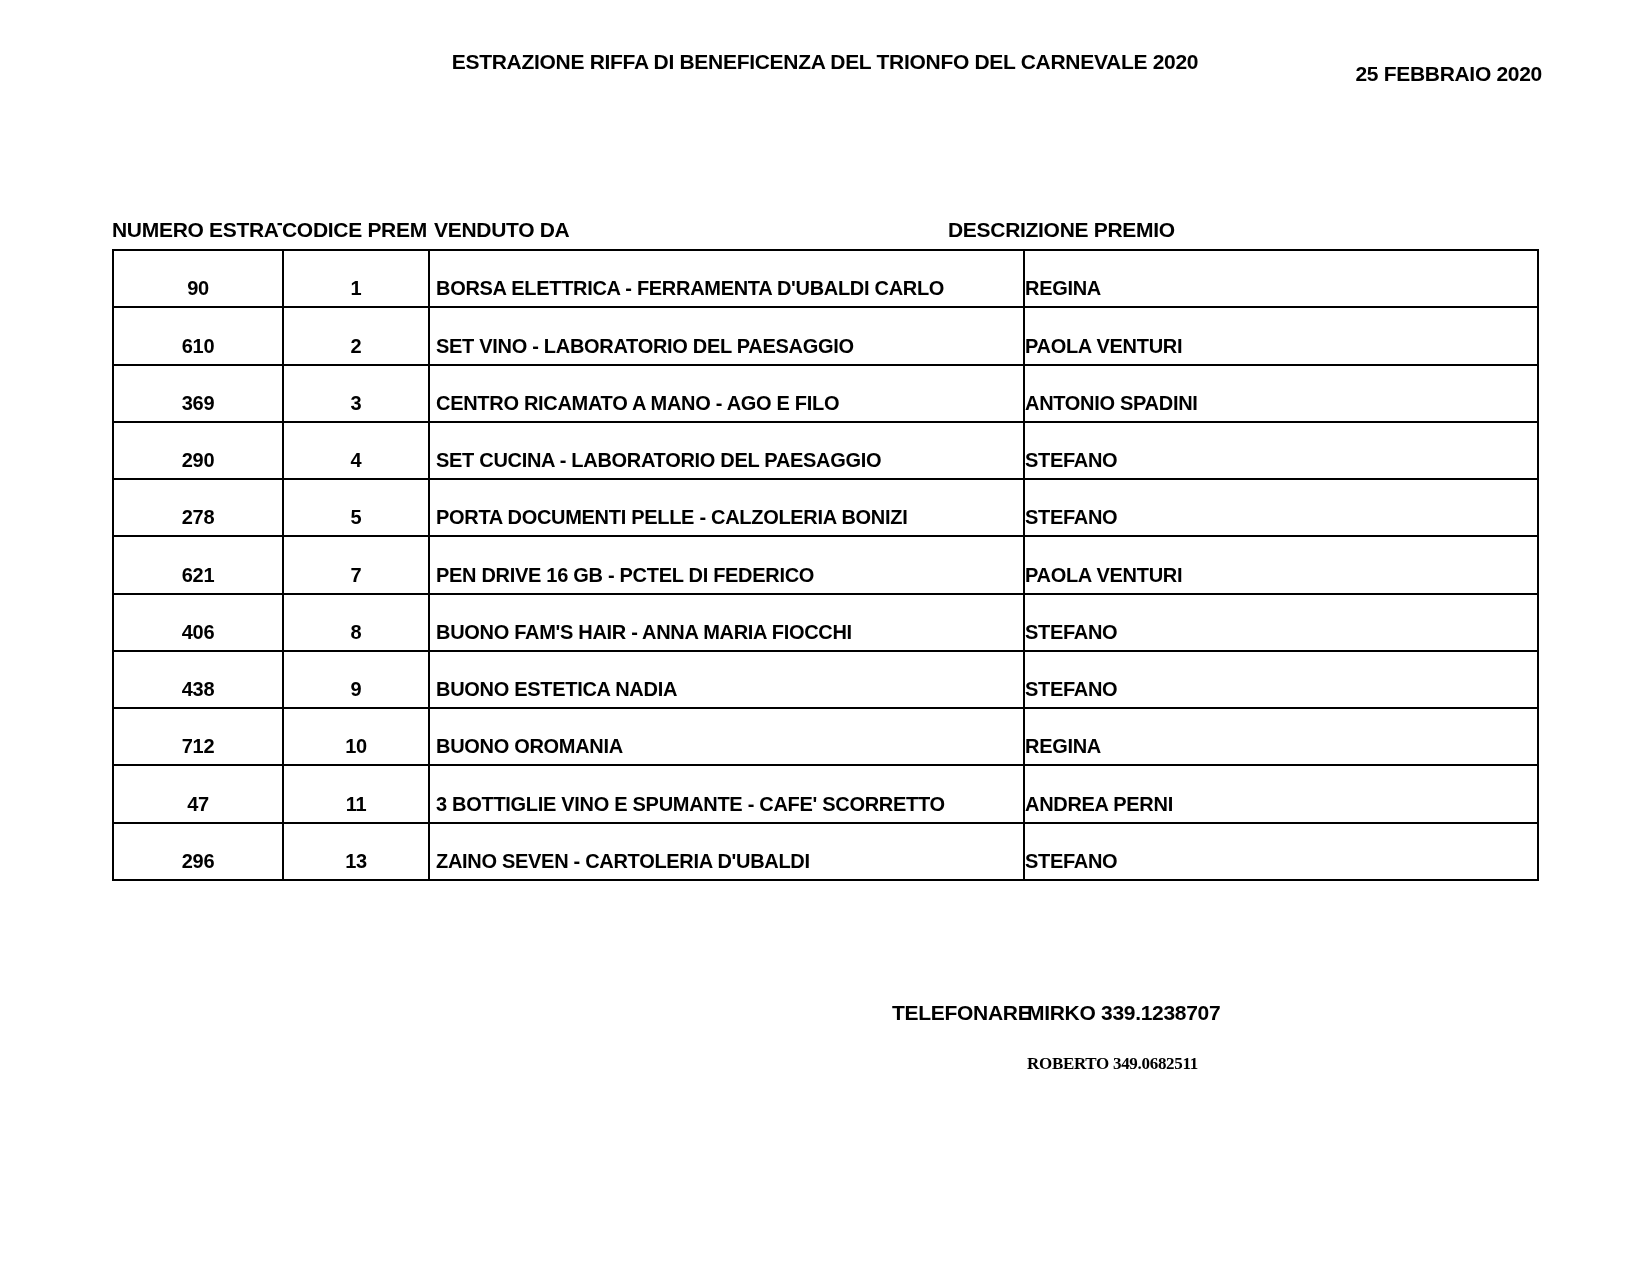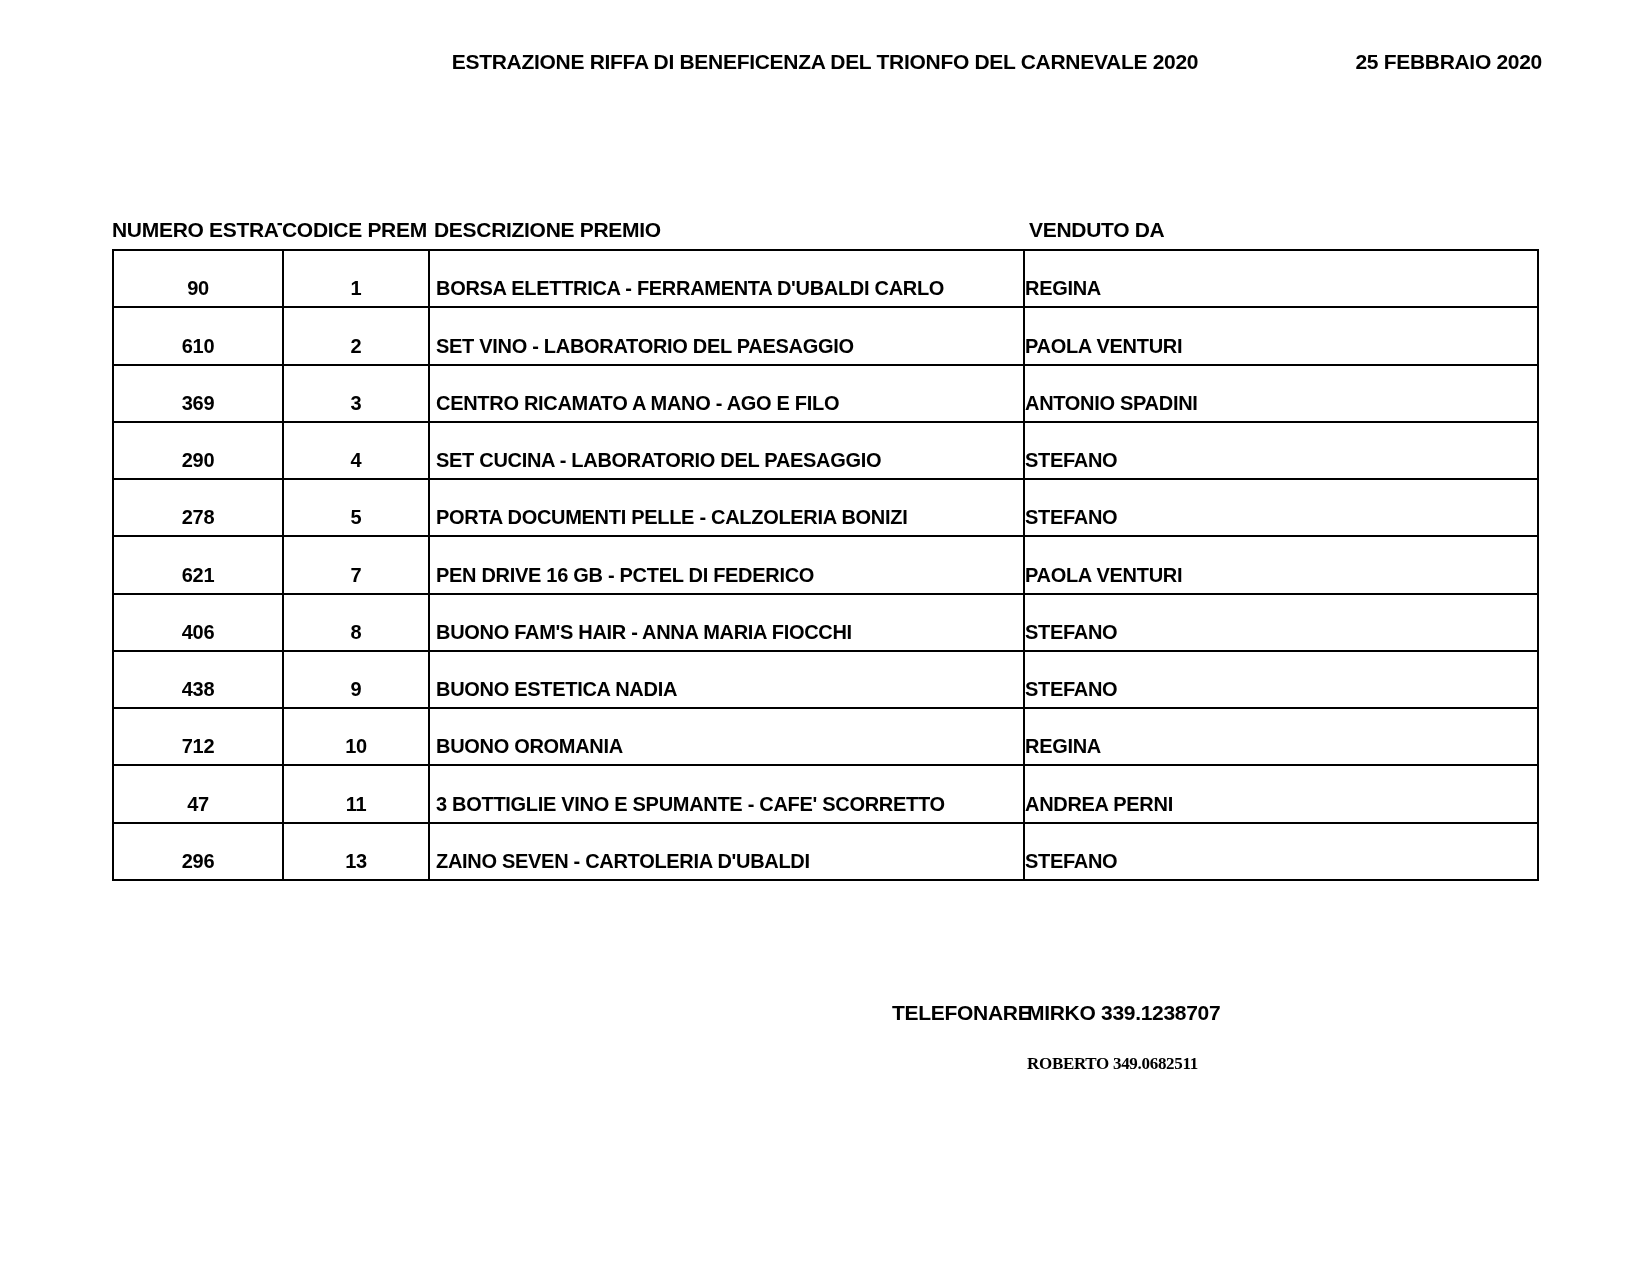--- a/index.html
+++ b/index.html
@@ -20,21 +20,21 @@
 
   
   .title-row { position: absolute; top: 50px; left: 0; width: 100%; height: 26px; }
   .doc-title {
     position: absolute; left: 0; width: 100%;
     text-align: center;
     font-size: 21px; line-height: 24px;
     white-space: nowrap;
   }
   .doc-date {
-    position: absolute; right: 108px; top: 0;
+    position: absolute; right: 108px; top: 12px;
     font-size: 21px; line-height: 24px;
     white-space: nowrap;
   }
 
   
   .col-headers {
     position: absolute; left: 112px; top: 215px;
     width: 1425px; height: 28px;
     display: flex;
     font-size: 21px;
@@ -96,22 +96,22 @@
 <div class="page">
 
   <div class="title-row">
     <div class="doc-title">ESTRAZIONE RIFFA DI BENEFICENZA DEL TRIONFO DEL CARNEVALE 2020</div>
     <div class="doc-date">25 FEBBRAIO 2020</div>
   </div>
 
   <div class="col-headers">
     <div class="hcell c1">NUMERO ESTRATTO</div>
     <div class="hcell c2">CODICE PREMIO</div>
+    <div class="hcell c4">VENDUTO DA</div>
     <div class="hcell c3">DESCRIZIONE PREMIO</div>
-    <div class="hcell c4">VENDUTO DA</div>
   </div>
 
   <table class="prize-table">
     <tbody>
         <tr>
       <td class="c1">90</td>
       <td class="c2">1</td>
       <td class="c3">BORSA ELETTRICA - FERRAMENTA D'UBALDI CARLO</td>
       <td class="c4">REGINA</td>
     </tr>

